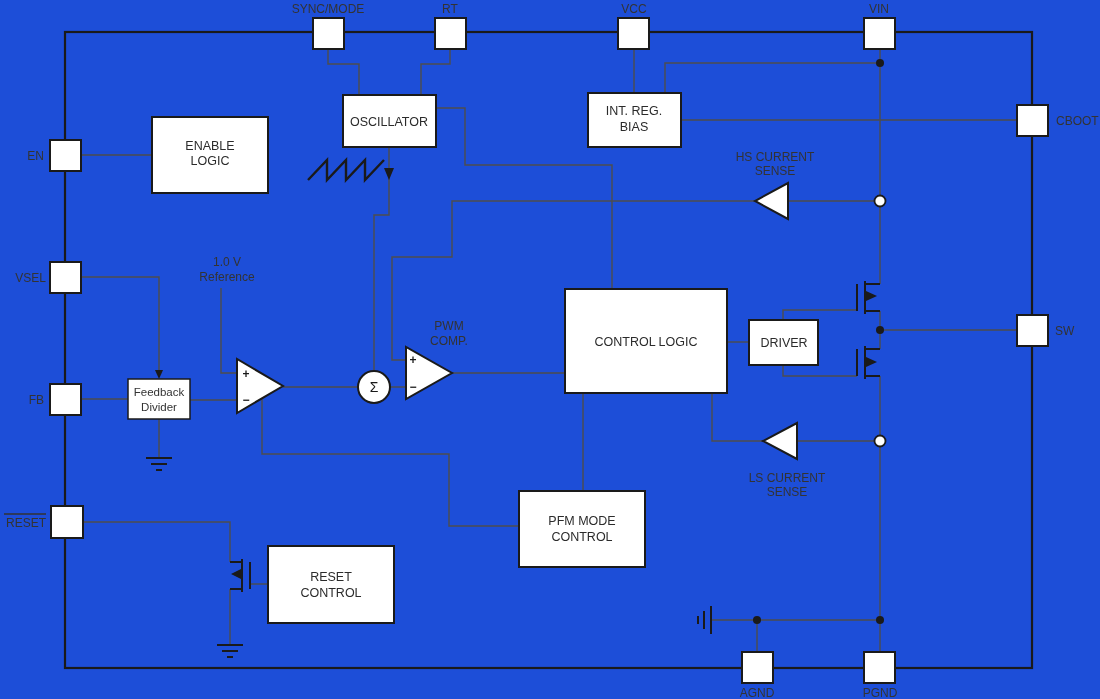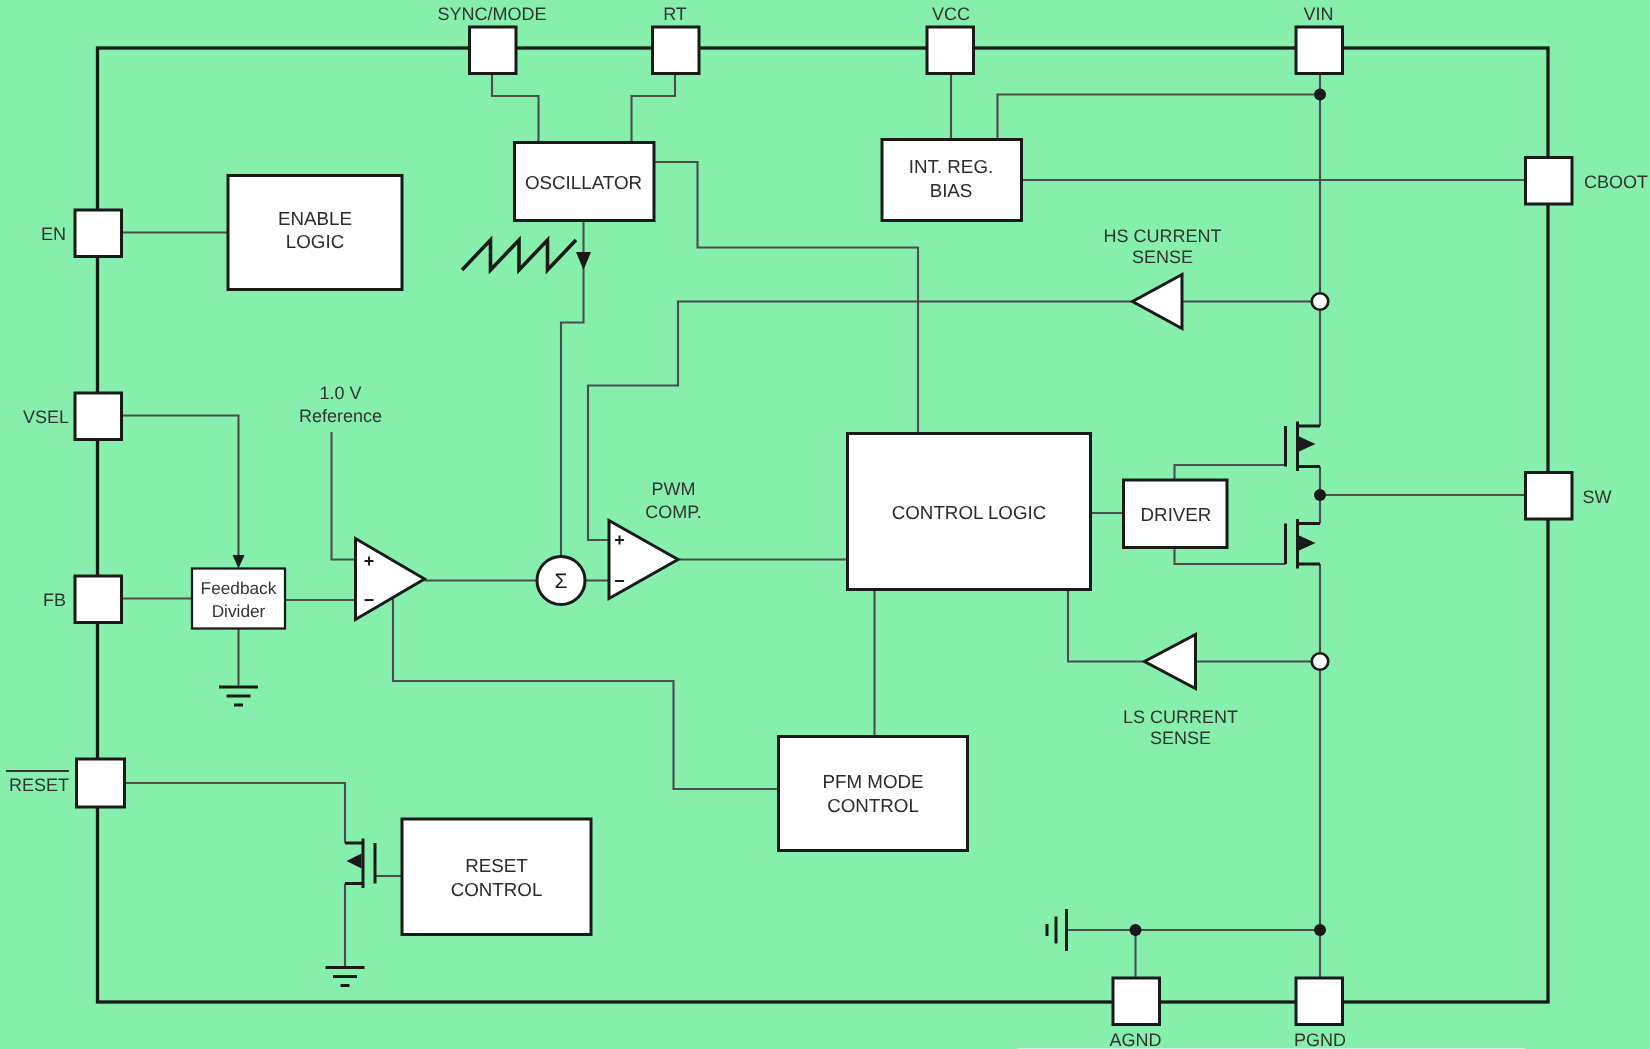--- a/index.html
+++ b/index.html
@@ -1,17 +1,17 @@
 <!DOCTYPE html>
 <html><head>
 <meta charset="utf-8">
 <title>Block Diagram</title>
 <style>
   html,body{margin:0;padding:0;background:#ffffff;}
-  .stage{width:1100px;height:699px;position:relative;background:#86efac;overflow:hidden;}
+  .stage{width:1100px;height:699px;position:relative;background:#1d4ed8;overflow:hidden;}
   svg{display:block;}
   .wire{stroke:#4d4d4d;stroke-width:1.4;fill:none;}
   .outline{stroke:#1a1a1a;stroke-width:2;fill:#ffffff;}
   .outline-thin{stroke:#1a1a1a;stroke-width:1.5;fill:#ffffff;}
   .sym{stroke:#1a1a1a;stroke-width:2;fill:none;}
   .fillshape{fill:#1a1a1a;stroke:none;}
   .dot{fill:#1a1a1a;stroke:none;}
   .opencirc{fill:#ffffff;stroke:#1a1a1a;stroke-width:1.8;}
   text{font-family:"Liberation Sans","DejaVu Sans",sans-serif;fill:#333333;font-size:12px;}
   .blklabel{fill:#2b2b2b;font-size:12.5px;}

